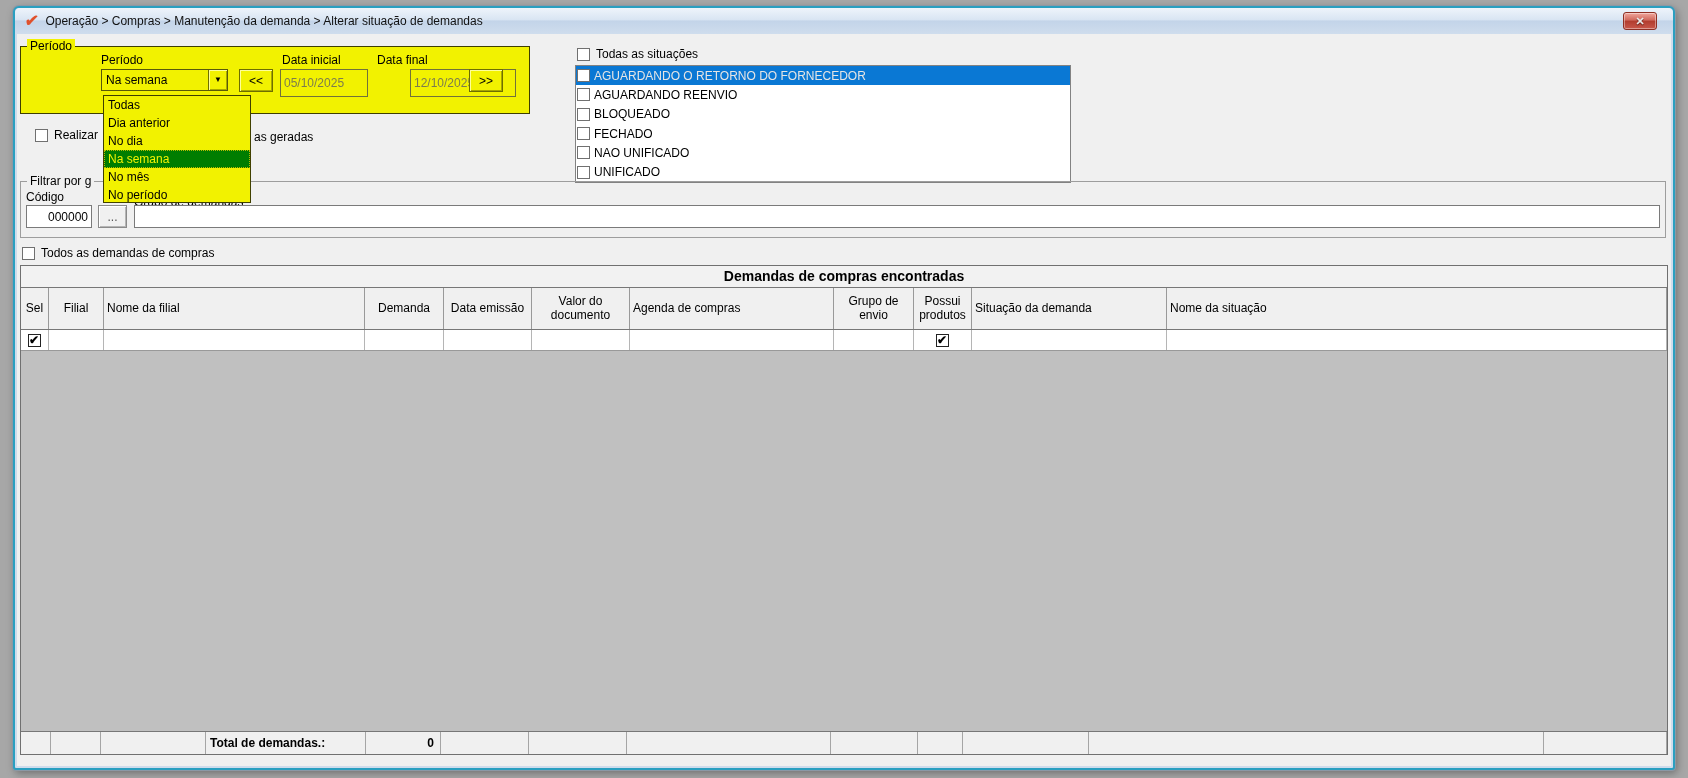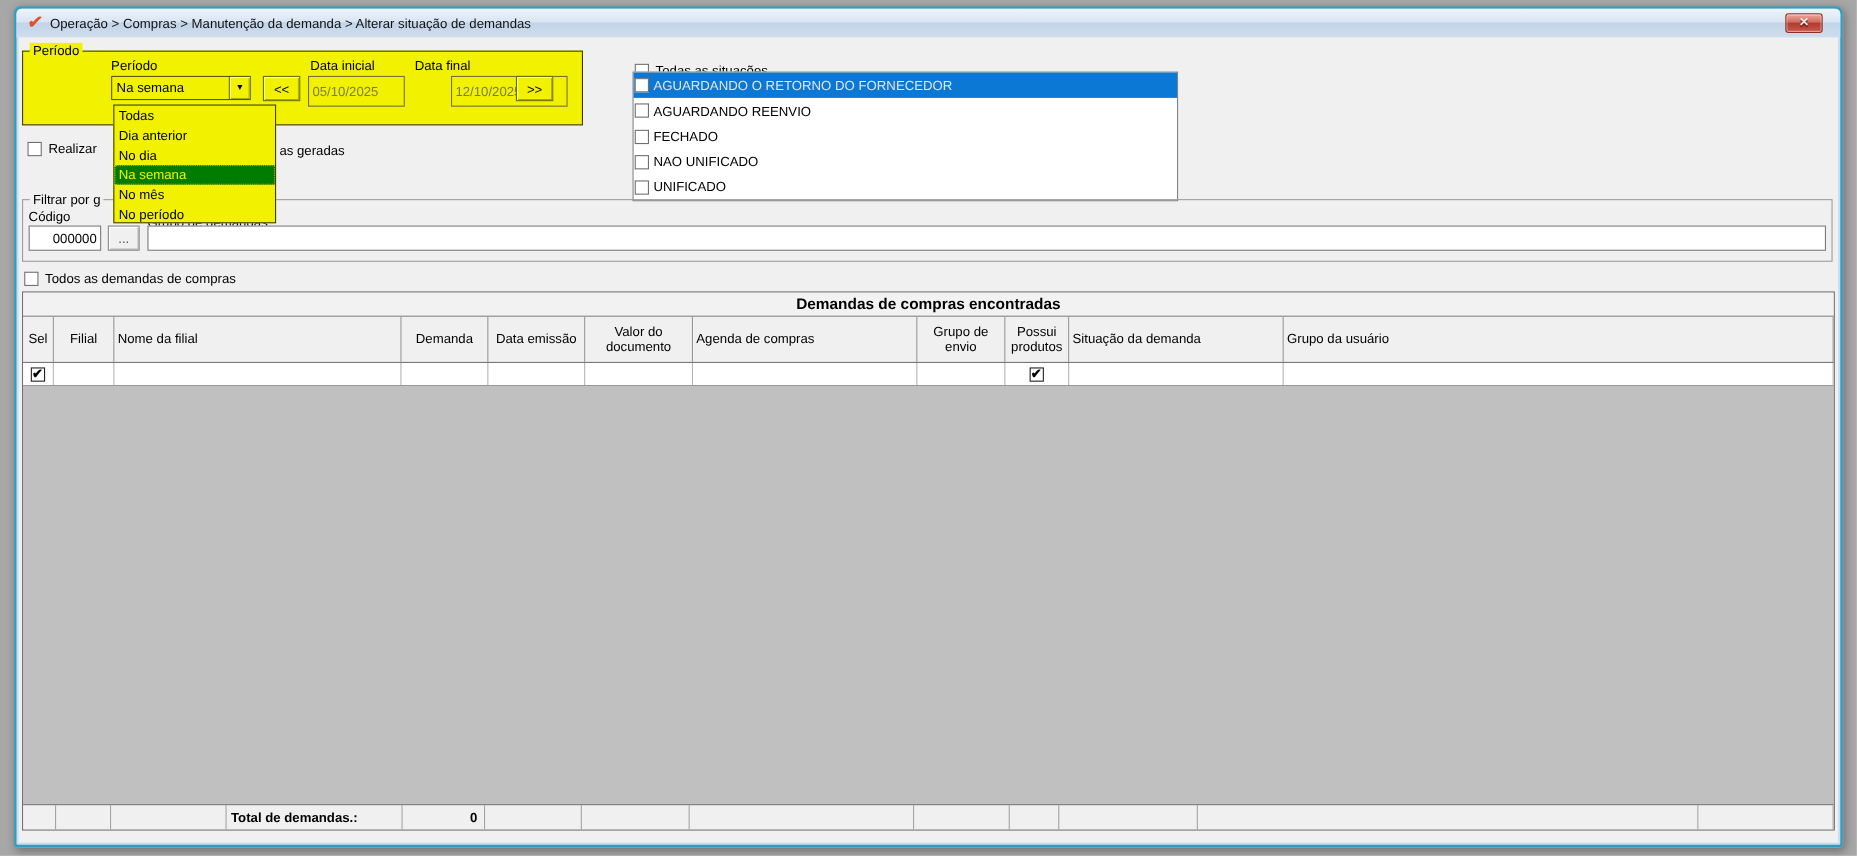--- a/index.html
+++ b/index.html
@@ -113,48 +113,52 @@
         </span>
       </div>
       <div class="ybtn" style="left:218px; top:22px; width:34px;">&lt;&lt;</div>
       <span class="lbl" style="left:261px; top:6px;">Data inicial</span>
       <input class="yinput" style="left: 259px; top: 22px; width: 88px;" value="05/10/2025">
       <span class="lbl" style="left:356px; top:6px;">Data final</span>
       <input class="yinput" style="left: 341px; top: 22px; width: 106px; margin-left: 48px;" value="12/10/2025">
       <div class="ybtn" style="left:448px; top:22px; width:34px;">&gt;&gt;</div>
     </div>
 
-    <div class="cb-row" style="left:560px; top:23px;">
+    <div class="cb-row" style="left:560px; top:13px;">
       <span class="cb"></span>
       <span>Todas as situações</span>
     </div>
     <div class="listbox">
       <div class="list-row selected">
         <span class="cb"></span>
         <span>AGUARDANDO O RETORNO DO FORNECEDOR</span>
       </div>
       <div class="list-row">
         <span class="cb"></span>
         <span>AGUARDANDO REENVIO</span>
       </div>
       <div class="list-row">
         <span class="cb"></span>
+        <span>BLOQUEADO</span>
+      </div>
+      <div class="list-row">
+        <span class="cb"></span>
         <span>FECHADO</span>
       </div>
       <div class="list-row">
         <span class="cb"></span>
         <span>NAO UNIFICADO</span>
       </div>
       <div class="list-row">
         <span class="cb"></span>
         <span>UNIFICADO</span>
       </div>
     </div>
 
-    <div class="cb-row" style="left:8px; top:94px;">
+    <div class="cb-row" style="left:18px; top:94px;">
       <span class="cb"></span>
       <span>Realizar</span>
     </div>
     <span class="lbl" style="left:237px; top:96px;">as geradas</span>
 
     <div class="group g-filtro">
       <span class="group-legend">Filtrar por g</span>
       <span class="lbl" style="left:5px; top:8px;">Código</span>
       <input class="winput" style="left: 5px; top: 23px; width: 66px; height: 23px; text-align: right;" value="000000">
       <div class="gbtn" style="left:77px; top:23px; width:29px; height:23px;">...</div>
@@ -173,21 +177,21 @@
         <div class="hcell c0 center">Sel</div>
         <div class="hcell c1 center">Filial</div>
         <div class="hcell c2">Nome da filial</div>
         <div class="hcell c3 center">Demanda</div>
         <div class="hcell c4 center">Data emissão</div>
         <div class="hcell c5 center">Valor do documento</div>
         <div class="hcell c6">Agenda de compras</div>
         <div class="hcell c7 center">Grupo de envio</div>
         <div class="hcell c8 center">Possui produtos</div>
         <div class="hcell c9">Situação da demanda</div>
-        <div class="hcell c10">Grupo da usuário</div>
+        <div class="hcell c10">Nome da situação</div>
       </div>
       <div class="grid-row">
         <div class="dcell c0">
             <span class="cb checked"></span>
           </div>
         <div class="dcell c1"></div>
         <div class="dcell c2"></div>
         <div class="dcell c3"></div>
         <div class="dcell c4"></div>
         <div class="dcell c5"></div>

